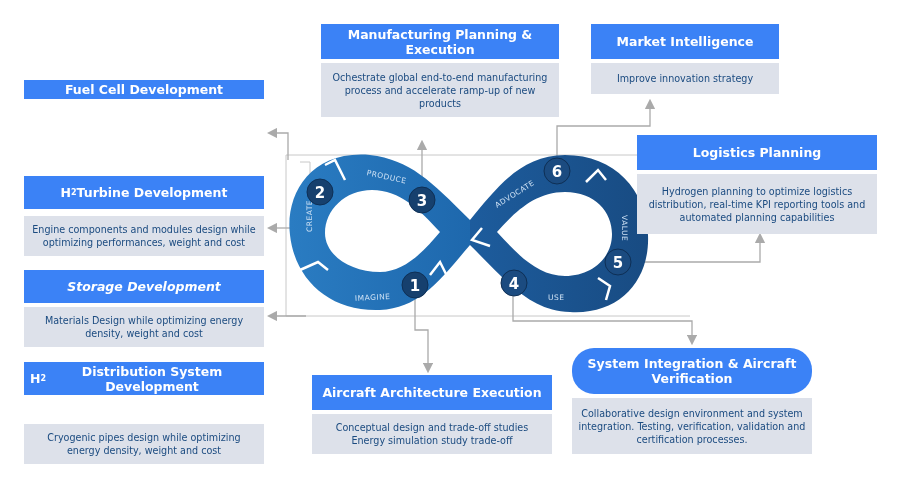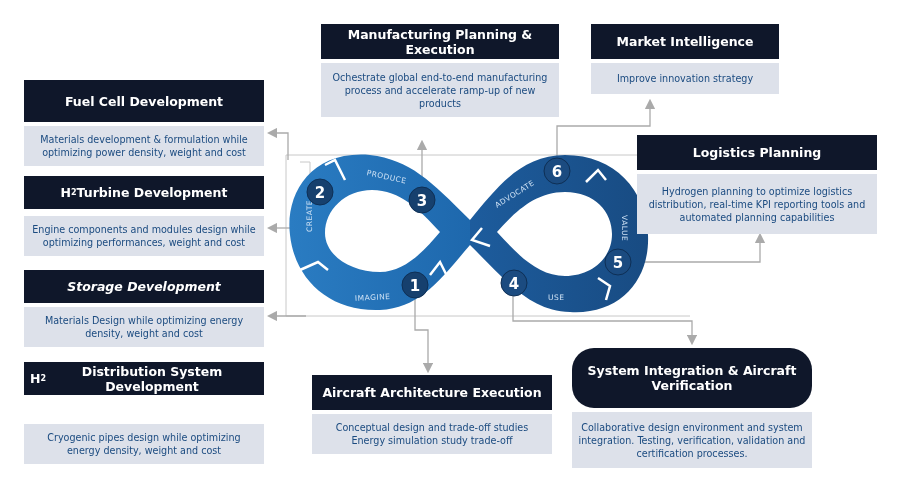--- a/index.html
+++ b/index.html
@@ -1,19 +1,19 @@
 <!DOCTYPE html>
 <html><head>
 <meta charset="utf-8">
 <style>
   html, body { margin: 0; padding: 0; background: #ffffff; }
   body { width: 900px; height: 480px; position: relative; overflow: hidden;
          font-family: "DejaVu Sans", sans-serif; }
   .card { position: absolute; }
-  .card .hdr { background: #0f172a; color: #ffffff; font-weight: bold; text-align: center;
+  .card .hdr { background: #3b82f6; color: #ffffff; font-weight: bold; text-align: center;
                display: flex; align-items: center; justify-content: center; font-size: 12.5px;
                line-height: 15px; box-sizing: border-box; padding: 0 6px; }
   .card .body { background: #dde1ea; color: #1b4b80; text-align: center; font-size: 9.6px;
                 line-height: 13px; margin-top: 4px; display: flex; align-items: center;
                 justify-content: center; box-sizing: border-box; padding: 14px 6px; }
   .card .hdr sub { font-size: 8px; vertical-align: -2px; }
   svg.loop { position: absolute; left: 0; top: 0; }
   .seg-label { font-family: "DejaVu Sans", sans-serif; font-size: 7.5px; fill: #cfe2f5; letter-spacing: 0.5px; }
   .num-text { font-family: "DejaVu Sans", sans-serif; font-size: 15px; font-weight: bold; fill: #ffffff; }
 </style>
@@ -99,22 +99,21 @@
     <circle cx="618" cy="262" r="13" fill="#1b4b80" stroke="#0e2f55" stroke-width="1"></circle>
     <text class="num-text" x="618" y="268" text-anchor="middle">5</text>
   </g>
   <g>
     <circle cx="557" cy="171" r="13" fill="#1b4b80" stroke="#0e2f55" stroke-width="1"></circle>
     <text class="num-text" x="557" y="177" text-anchor="middle">6</text>
   </g>
 </svg>
 
 <div class="card" style="left:24px; top:80px; width:240px;">
-  <div class="hdr" style="height:42px;">Fuel Cell Development</div>
-  <div class="body" style="height:40px;">Materials development &amp; formulation while optimizing power density, weight and cost</div>
+  <div class="hdr" style="height:19px;">Fuel Cell Development</div>
 </div>
 
 <div class="card" style="left:24px; top:176px; width:240px;">
   <div class="hdr" style="height:33px;">
     <span>H</span>
       <sub>2</sub>
       <span> Turbine Development</span>
   </div>
   <div class="body" style="height:40px;margin-top:7px;">Engine components and modules design while optimizing performances, weight and cost</div>
 </div>
@@ -147,15 +146,15 @@
   <div class="hdr" style="height:35px;">Logistics Planning</div>
   <div class="body" style="height:60px;">Hydrogen planning to optimize logistics distribution, real-time KPI reporting tools and automated planning capabilities</div>
 </div>
 
 <div class="card" style="left:312px; top:375px; width:240px;">
   <div class="hdr" style="height:35px;">Aircraft Architecture Execution</div>
   <div class="body" style="height:40px;">Conceptual design and trade-off studies Energy simulation study trade-off</div>
 </div>
 
 <div class="card" style="left:572px; top:348px; width:240px;">
-  <div class="hdr" style="height:60px;border-radius:22px;">System Integration &amp; Aircraft Verification</div>
+  <div class="hdr" style="height:46px;border-radius:22px;">System Integration &amp; Aircraft Verification</div>
   <div class="body" style="height:56px;">Collaborative design environment and system integration. Testing, verification, validation and certification processes.</div>
 </div>
 
 </body></html>

